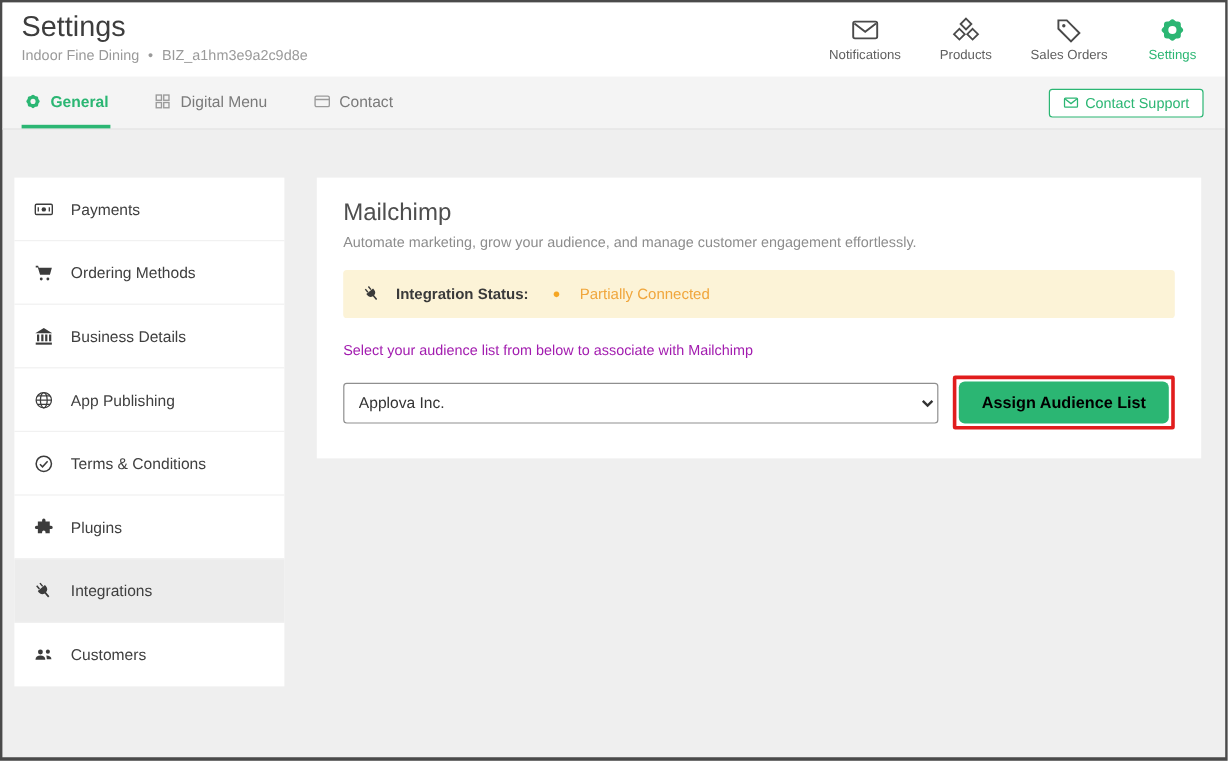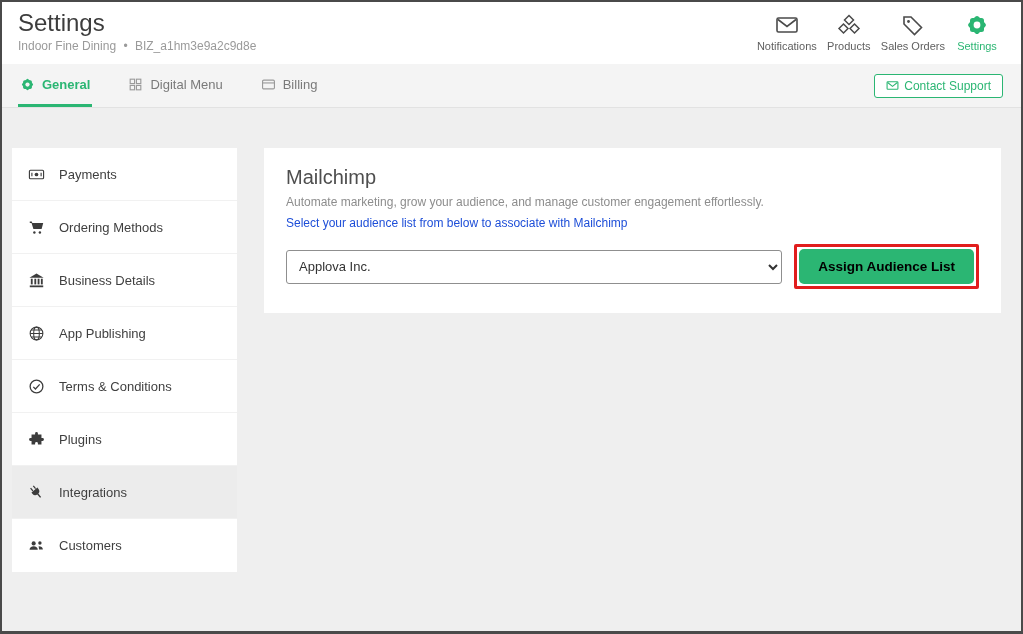--- a/index.html
+++ b/index.html
@@ -19,21 +19,21 @@
     background: #fff;
     display: flex;
     justify-content: space-between;
     align-items: flex-start;
     padding: 7px 18px 6px 16px;
     height: 62px;
   }
   .page-title { font-size: 24px; font-weight: 400; color: #3d3d3d; line-height: 1.15; }
   .subtitle { font-size: 12px; color: #9a9a9a; margin-top: 2px; }
   .subtitle .sep { margin: 0 4px; color: #9a9a9a; }
-  .hdr-nav { display: flex; gap: 6px; padding-top: 4px; }
+  .hdr-nav { display: flex; gap: 28px; padding-top: 4px; }
   .hdr-nav-item {
     display: flex; flex-direction: column; align-items: center; gap: 3px;
     font-size: 11px; color: #5f5f5f; cursor: pointer; min-width: 52px;
   }
   .hdr-nav-item .svg-icon { width: 24px; height: 24px; color: #4a4a4a; }
   .hdr-nav-item.active { color: #2bb673; }
   .hdr-nav-item.active .svg-icon { color: #2bb673; }
 
   
   .tabbar {
@@ -99,21 +99,21 @@
     padding: 12px 16px;
     display: flex; align-items: center; gap: 12px;
     font-size: 12.5px;
   }
   .status-banner .svg-icon { width: 16px; height: 16px; color: #3a3a3a; }
   .status-label { font-weight: 700; color: #3a3a3a; }
   .status-dot { color: #f5a623; font-size: 11px; margin-left: 8px; }
   .status-value { color: #f0a63c; margin-left: 4px; }
 
   .section-title { font-size: 15px; font-weight: 700; color: #333; margin-top: 4px; }
-  .section-desc { font-size: 12px; color: #1d4ed8; margin-top: 7px; }
+  .section-desc { font-size: 12px; color: #a21caf; margin-top: 7px; }
 
   .assign-row { display: flex; align-items: center; margin-top: 14px; }
   .audience-select {
     flex: 1;
     height: 34px;
     border: 1px solid #8f8f8f;
     border-radius: 3px;
     font-size: 13px;
     color: #333;
     padding: 0 8px;
@@ -217,21 +217,21 @@
     </span>
     <span>Digital Menu</span>
   </div>
   <div class="tab">
     <span class="svg-icon">
       <svg viewBox="0 0 24 24" width="15" height="15" fill="none" stroke="currentColor" stroke-width="1.8">
           <rect x="2.5" y="5" width="19" height="14" rx="2"></rect>
           <path d="M2.5 9.5h19"></path>
         </svg>
     </span>
-    <span>Billing</span>
+    <span>Contact</span>
   </div>
   <div class="tab-spacer"></div>
   <button class="contact-support">
     <span class="svg-icon">
       <svg viewBox="0 0 24 24" width="13" height="13">
           <rect x="2" y="5" width="20" height="14" rx="1.5" fill="none" stroke="currentColor" stroke-width="2"></rect>
           <path d="M3 6.5l9 7 9-7" fill="none" stroke="currentColor" stroke-width="2"></path>
         </svg>
     </span>
     <span>Contact Support</span>
@@ -322,20 +322,33 @@
           </svg>
       </span>
       <span>Customers</span>
     </div>
   </aside>
 
   <section class="panel">
     <h2 class="panel-title">Mailchimp</h2>
     <p class="panel-desc">Automate marketing, grow your audience, and manage customer engagement effortlessly.</p>
 
+    <div class="status-banner">
+      <span class="svg-icon">
+        <svg viewBox="0 0 24 24" width="16" height="16" fill="currentColor">
+            <g transform="rotate(-40 12 12)">
+              <path d="M8.6 2h1.8v5H8.6zM13.6 2h1.8v5h-1.8z"></path>
+              <path d="M6.5 7.5h11v2a5.5 5.5 0 0 1-4.5 5.4V21h-2v-6.1A5.5 5.5 0 0 1 6.5 9.5z"></path>
+            </g>
+          </svg>
+      </span>
+      <span class="status-label">Integration Status:</span>
+      <span class="status-dot">●</span>
+      <span class="status-value">Partially Connected</span>
+    </div>
 
     <p class="section-desc">Select your audience list from below to associate with Mailchimp</p>
 
     <div class="assign-row">
       <select class="audience-select">
         <option>Applova Inc.</option>
       </select>
       <div class="annotation-box">
         <button class="assign-btn">Assign Audience List</button>
       </div>

